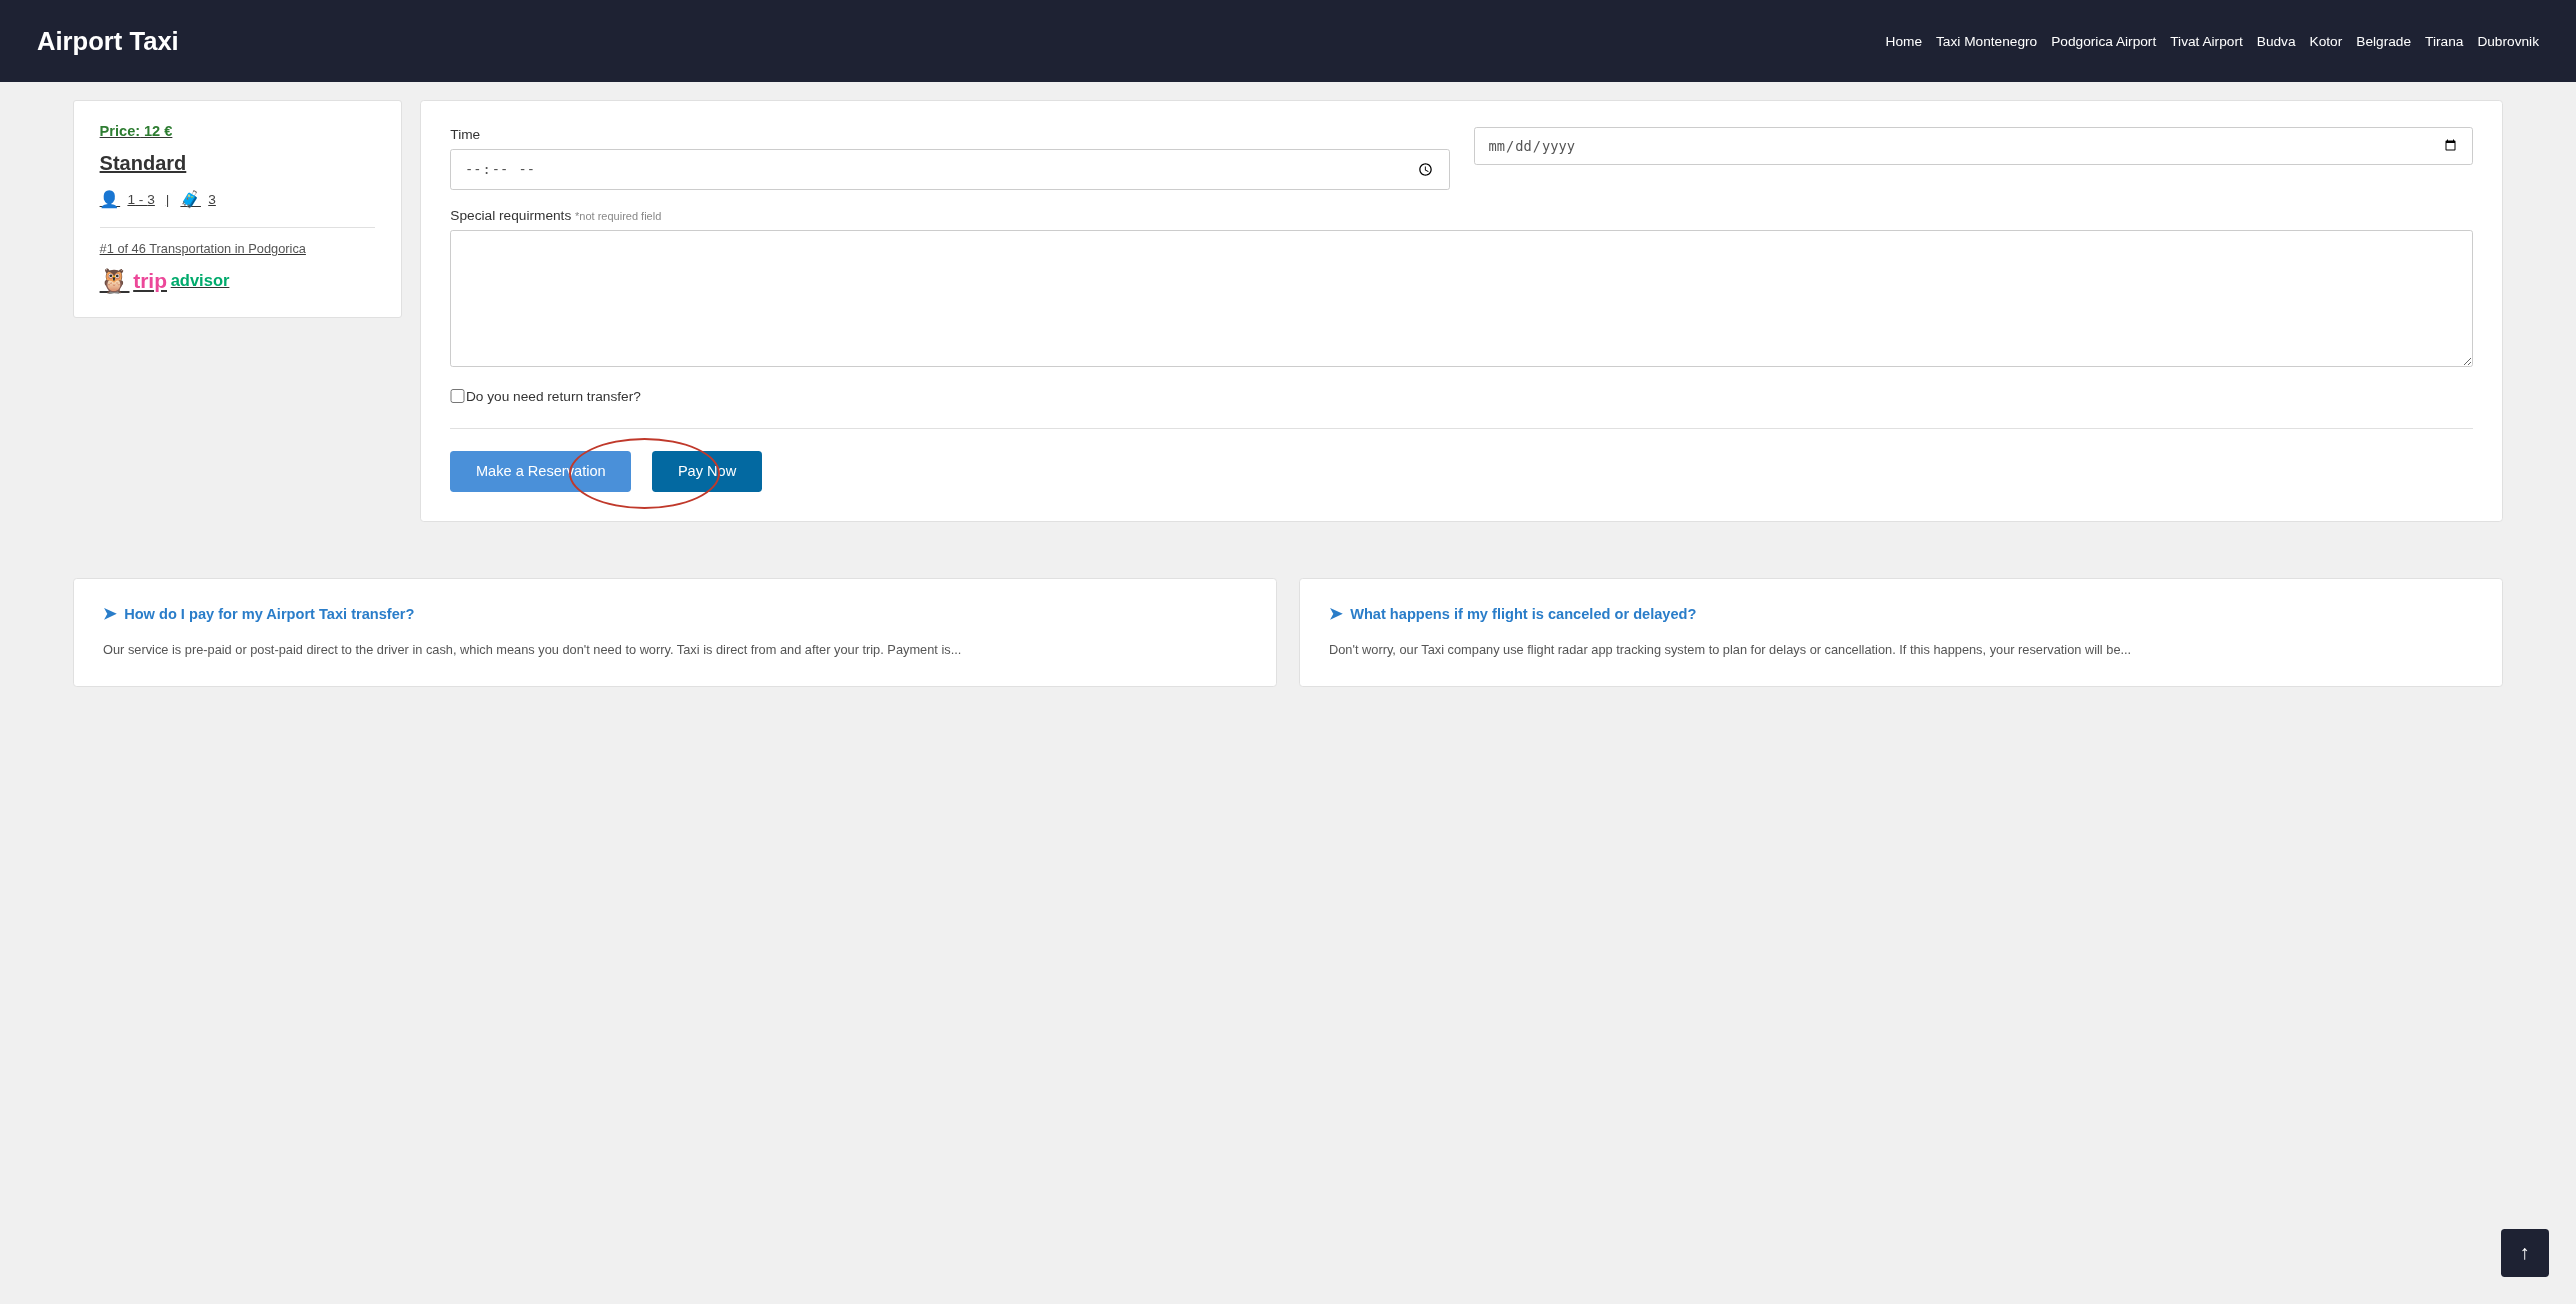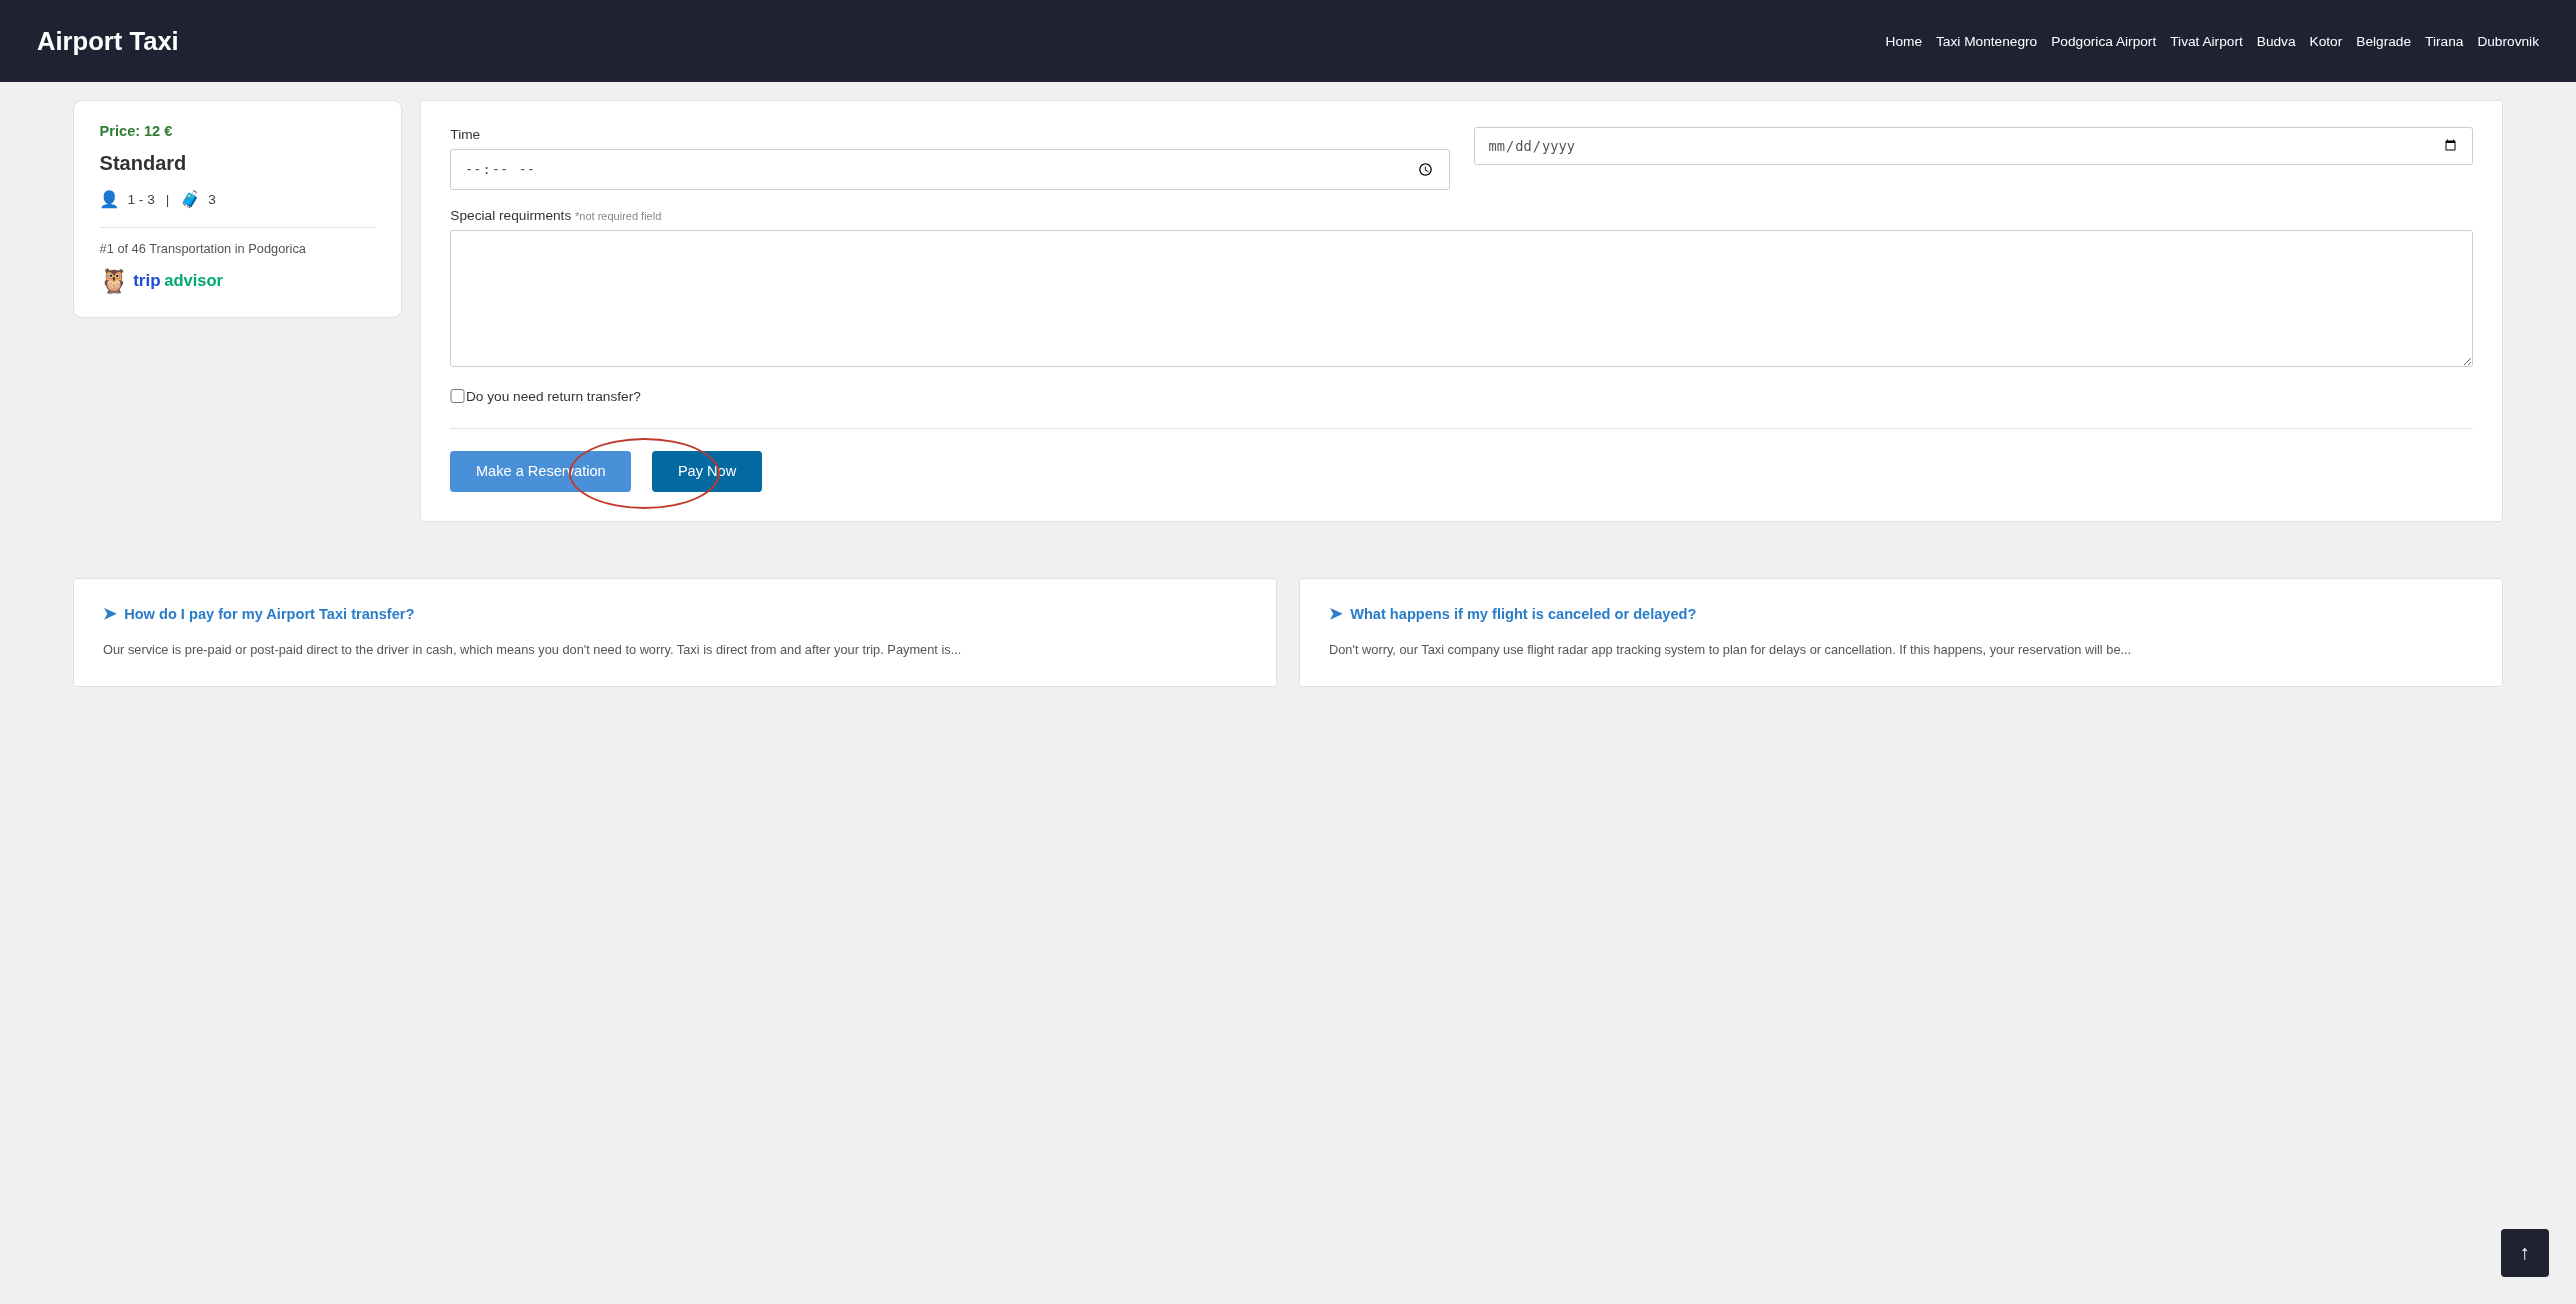--- a/index.html
+++ b/index.html
@@ -42,25 +42,26 @@
     .top-section {
       display: flex;
       gap: 0;
       padding: 18.3px 73px 18.3px 73px;
       align-items: flex-start;
     }
 
     
     .left-card {
       background: white;
-      border-radius: 9px;
+      border-radius: 3px;
       padding: 22px 25.6px;
       width: 329px;
       min-width: 329px;
       border: 0.9px solid #e0e0e0;
+      text-decoration: underline;
     }
     .price-label {
       font-size: 13.7px;
       color: #333;
       margin-bottom: 12.8px;
     }
     .price-label span {
       color: #2e7d32;
       font-weight: bold;
       font-size: 14.6px;
@@ -94,22 +95,22 @@
     .tripadvisor-logo {
       display: flex;
       align-items: center;
       gap: 3.7px;
       font-size: 16.5px;
     }
     .ta-owl {
       font-size: 20px;
     }
     .ta-trip {
-      color: #1d4ed8;
-      font-size: 17px;
+      color: #ec4899;
+      font-size: 21px;
       font-weight: bold;
     }
     .ta-advisor {
       color: #00aa6c;
       font-size: 16.5px;
       font-weight: bold;
     }
 
     
     .right-form {

